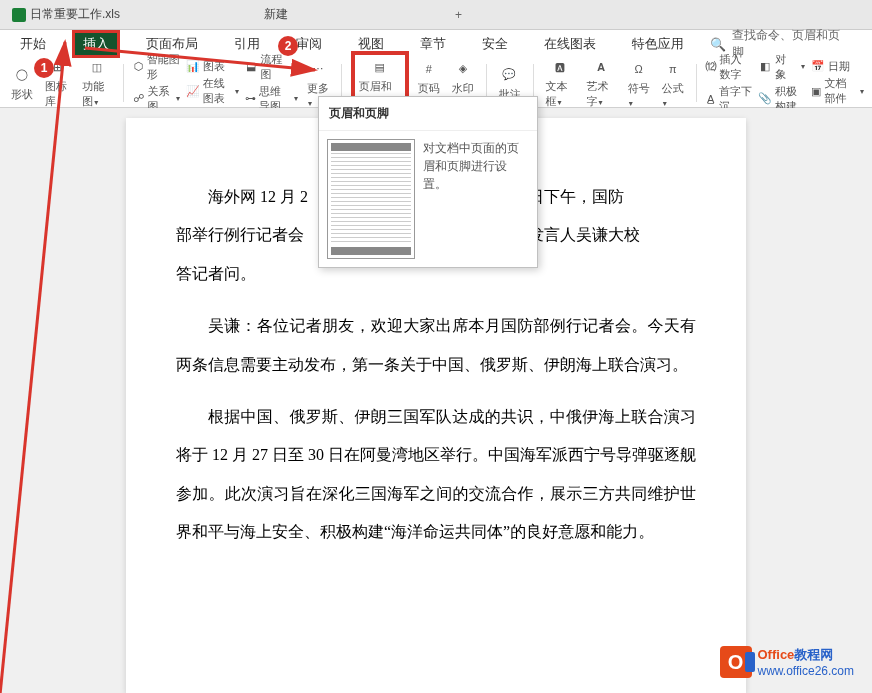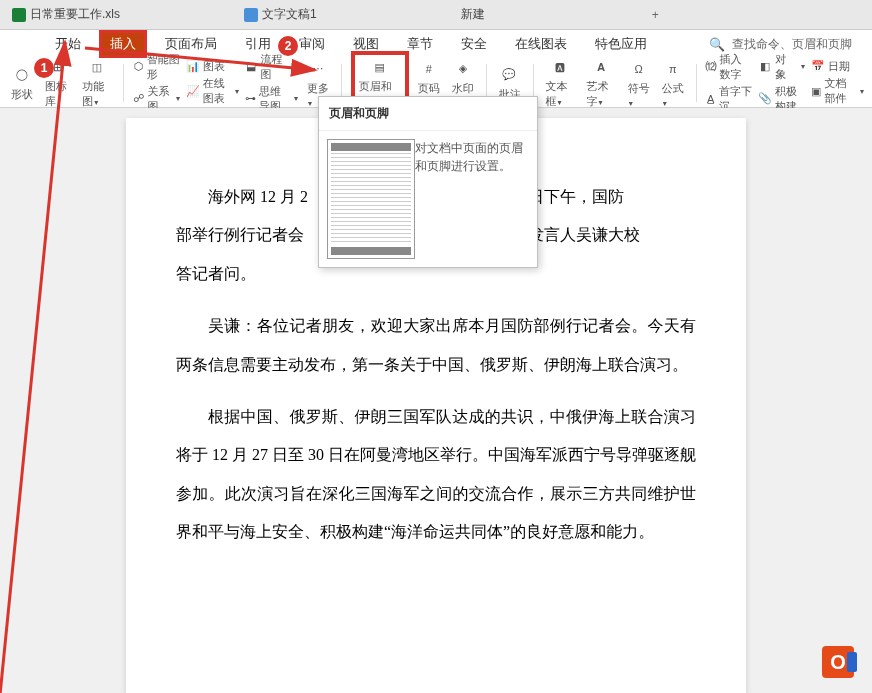--- a/index.html
+++ b/index.html
@@ -5,23 +5,23 @@
     * { margin: 0; padding: 0; box-sizing: border-box; }
     body { font-family: "Microsoft YaHei", sans-serif; background: #fff; width: 872px; height: 693px; overflow: hidden; position: relative; }
     
     .tab-bar { height: 30px; background: #e8e8e8; display: flex; align-items: center; font-size: 12px; border-bottom: 1px solid #ccc; }
     .tab { padding: 5px 12px; display: flex; align-items: center; gap: 4px; color: #444; }
     .tab-icon { width: 14px; height: 14px; display: inline-block; }
     .tab-icon.xls { background: #1a7f37; border-radius: 2px; }
     .tab-icon.doc { background: #4a90d9; border-radius: 2px; }
     .tab-plus { padding: 5px 15px; color: #666; }
     
-    .menu-bar { height: 28px; display: flex; align-items: center; gap: 8px; padding-left: 10px; font-size: 13px; color: #333; background: #fff; margin-left: 35px; }
+    .menu-bar { height: 28px; display: flex; align-items: center; gap: 16px; padding-left: 10px; font-size: 13px; color: #333; background: #fff; }
     .menu-item { padding: 4px 10px; cursor: pointer; }
-    .menu-item.active { background: #c2410c; color: #fff; border: 3px solid #d9352c; padding: 2px 8px; }
+    .menu-item.active { background: #14532d; color: #fff; border: 3px solid #d9352c; padding: 2px 8px; }
     .search-area { margin-left: auto; display: flex; align-items: center; gap: 6px; padding-right: 20px; color: #666; font-size: 12px; }
     .search-icon-sm { font-size: 13px; }
     
     .ribbon { height: 50px; background: #fff; border-bottom: 1px solid #d0d0d0; display: flex; align-items: center; padding: 2px 8px; gap: 6px; font-size: 11px; color: #555; position: relative; }
     .ribbon-group { display: flex; flex-direction: column; align-items: center; gap: 1px; padding: 1px 3px; cursor: pointer; }
     .ribbon-group-h { display: flex; flex-direction: column; gap: 2px; }
     .ribbon-item-h { display: flex; align-items: center; gap: 3px; font-size: 11px; }
     .ribbon-icon { width: 22px; height: 22px; display: flex; align-items: center; justify-content: center; }
     .ribbon-icon-sm { width: 14px; height: 14px; display: inline-flex; align-items: center; justify-content: center; }
     .ribbon-sep { width: 1px; height: 38px; background: #ddd; margin: 0 3px; }
@@ -34,21 +34,21 @@
     
     .arrow-line { position: absolute; z-index: 5; pointer-events: none; }
     
     .document-area { position: relative; background: #f0f0f0; height: calc(100% - 108px); display: flex; justify-content: center; padding-top: 10px; }
     .page { width: 620px; background: #fff; box-shadow: 0 2px 6px rgba(0,0,0,0.15); padding: 60px 50px; position: relative; }
     .page-content { font-size: 16px; line-height: 2.4; color: #000; font-family: "SimSun", serif; text-align: justify; }
     .page-content p { text-indent: 2em; margin-bottom: 14px; }
     
     .tooltip-popup { position: absolute; top: 96px; left: 318px; width: 220px; background: #fff; border: 1px solid #c0c0c0; box-shadow: 2px 2px 8px rgba(0,0,0,0.2); z-index: 20; font-size: 12px; }
     .tooltip-title { padding: 8px 10px; font-weight: bold; color: #333; border-bottom: 1px solid #eee; }
-    .tooltip-body { display: flex; padding: 8px; }
+    .tooltip-body { display: flex; padding: 8px; gap: 8px; }
     .tooltip-preview { width: 88px; height: 120px; border: 1px solid #999; background: #fff; padding: 3px; }
     .tooltip-preview-header { height: 8px; background: #888; margin-bottom: 2px; font-size: 4px; color: #fff; overflow: hidden; }
     .tooltip-preview-body { font-size: 3px; line-height: 4px; color: #999; height: 92px; overflow: hidden; background: repeating-linear-gradient(to bottom, #ccc 0, #ccc 1px, #fff 1px, #fff 4px); }
     .tooltip-preview-footer { height: 8px; background: #888; margin-top: 2px; }
     .tooltip-desc { flex: 1; color: #555; line-height: 1.5; }
     
     .watermark { position: absolute; bottom: 15px; right: 18px; display: flex; align-items: center; gap: 6px; z-index: 30; }
     .watermark-icon { width: 32px; height: 32px; background: #e64a19; border-radius: 4px; display: flex; align-items: center; justify-content: center; color: #fff; font-weight: bold; font-size: 20px; position: relative; }
     .watermark-icon::after { content: ""; position: absolute; right: -3px; top: 6px; width: 10px; height: 20px; background: #2962c9; border-radius: 2px; }
     .watermark-text { display: flex; flex-direction: column; font-size: 13px; }
@@ -57,24 +57,20 @@
     .watermark-title .o-blue { color: #2962c9; }
     .watermark-url { color: #2962c9; font-size: 12px; }
   </style>
 </head>
 <body>
 
 <div class="tab-bar">
   <div class="tab">
     <span class="tab-icon xls"></span>
     <span>日常重要工作.xls</span>
-  </div>
-  <div class="tab" style="margin-left:100px">
-    <span class="tab-icon doc"></span>
-    <span>文字文稿1</span>
   </div>
   <div class="tab" style="margin-left:120px">
     <span>新建</span>
   </div>
   <div class="tab-plus" style="margin-left:140px">+</div>
 </div>
 
 <div class="menu-bar">
   <div class="menu-item">开始</div>
   <div class="menu-item active">插入</div>
@@ -259,13 +255,19 @@
         <span>答记者问。</span>
       </p>
       <p><span>吴谦：各位记者朋友，欢迎大家出席本月国防部例行记者会。今天有两条信息需要主动发布，第一条关于中国、俄罗斯、伊朗海上联合演习。</span></p>
       <p><span>根据中国、俄罗斯、伊朗三国军队达成的共识，中俄伊海上联合演习将于 12 月 27 日至 30 日在阿曼湾地区举行。中国海军派西宁号导弹驱逐舰参加。此次演习旨在深化三国海军之间的交流合作，展示三方共同维护世界和平与海上安全、积极构建“海洋命运共同体”的良好意愿和能力。</span></p>
     </div>
   </div>
 </div>
 
 <div class="watermark">
   <div class="watermark-icon">O</div>
+  <div class="watermark-text">
+    <div class="watermark-title">
+      <span class="o-orange">Office</span><span class="o-blue">教程网</span>
+    </div>
+    <div class="watermark-url">www.office26.com</div>
+  </div>
 </div>
 
 </body></html>

